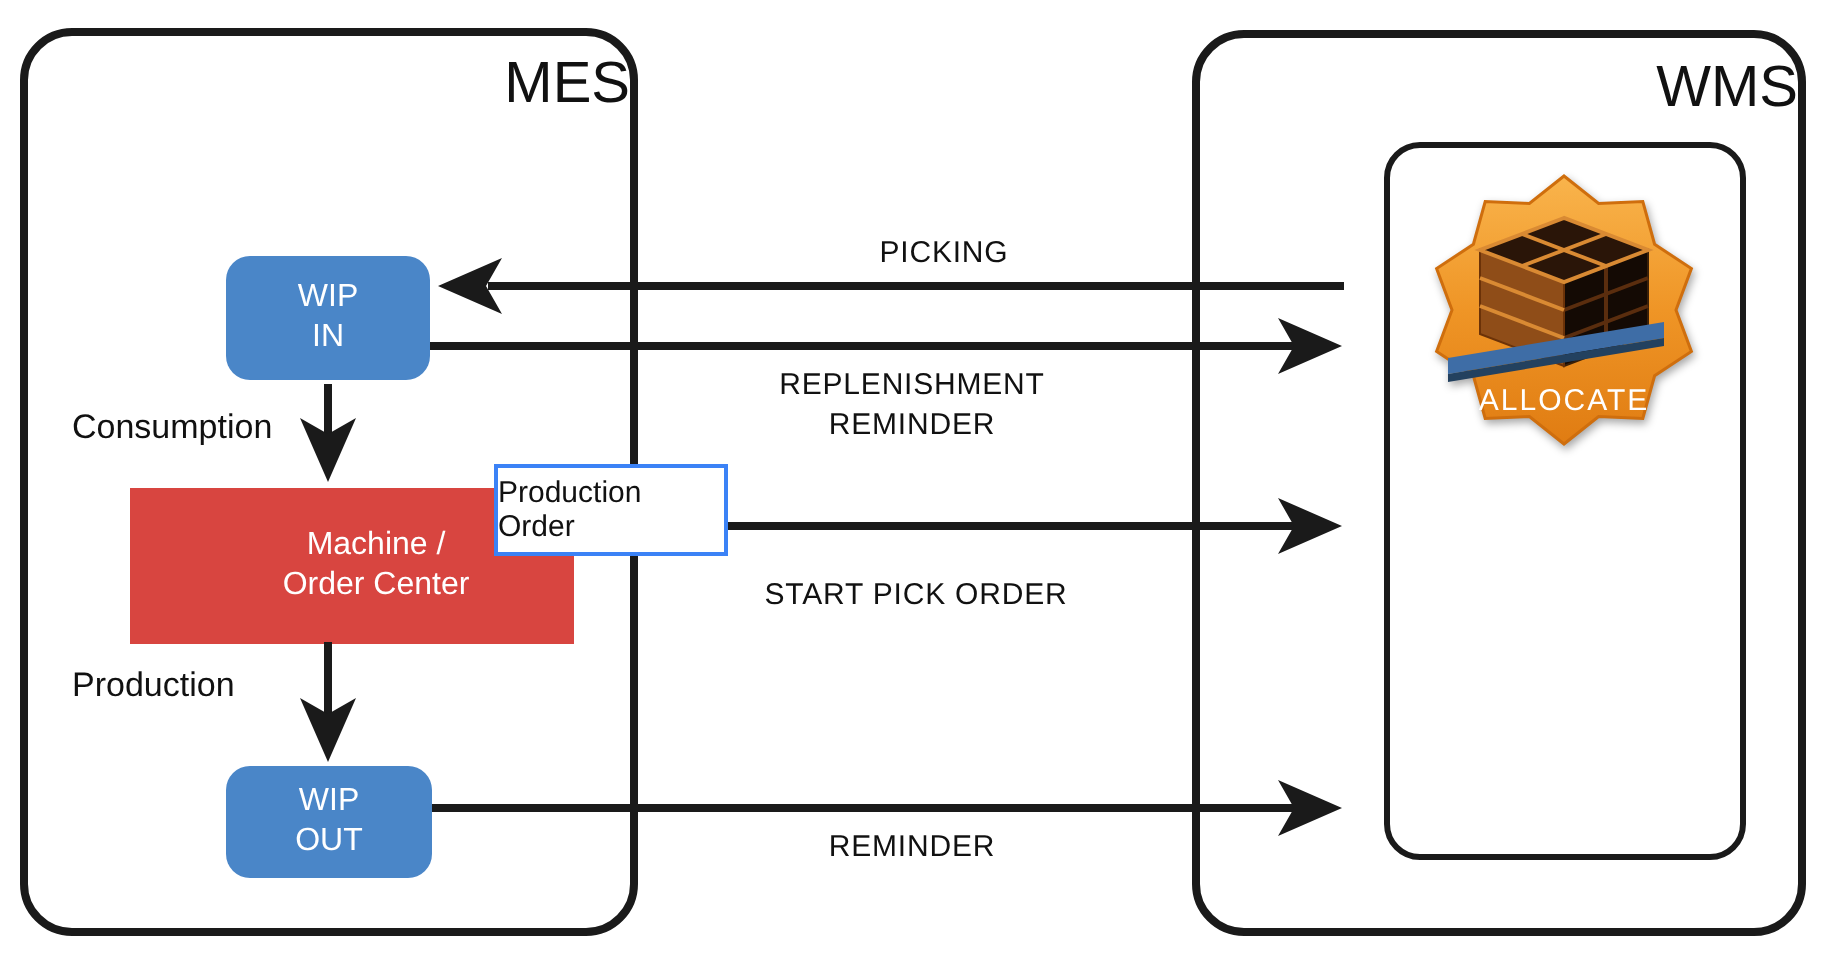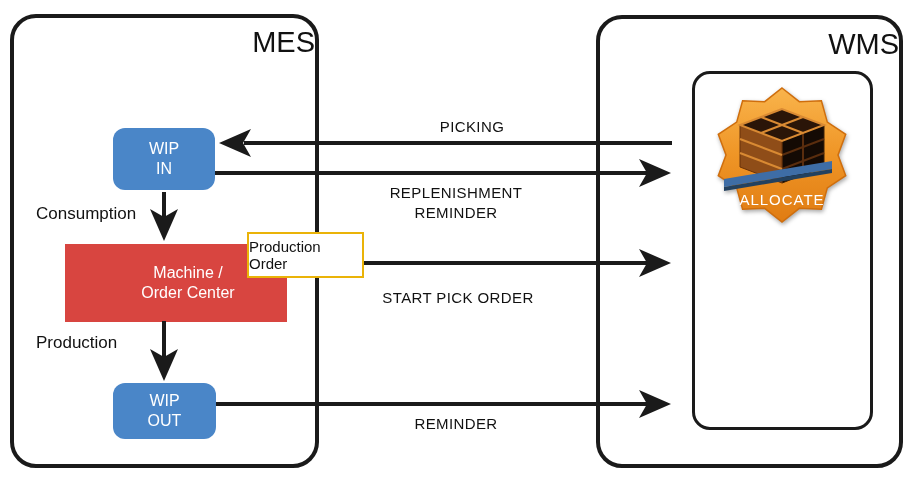--- a/index.html
+++ b/index.html
@@ -5,21 +5,21 @@
   html,body{margin:0;padding:0;background:#fff;}
   .canvas{position:relative;width:913px;height:479px;background:#fff;overflow:hidden;
           font-family:"Liberation Sans", sans-serif;color:#1a1a1a;}
   .sysbox{position:absolute;border:4px solid var(--line);border-radius:26px;box-sizing:border-box;background:#fff;}
   .sys-title{position:absolute;width:100%;text-align:right;font-size:29px;font-weight:500;letter-spacing:0px;color:#111;}
   .innerbox{position:absolute;border:3px solid var(--line);border-radius:18px;box-sizing:border-box;background:#fff;}
   .node{position:absolute;border-radius:12px;color:#fff;display:flex;flex-direction:column;
         align-items:center;justify-content:center;font-size:16px;line-height:20px;text-align:center;}
   .node.blue{background:var(--blue);}
   .node.red{background:var(--red);border-radius:0;}
-  .tagbox{position:absolute;background:#fff;border:2px solid #eab308;box-sizing:border-box;
+  .tagbox{position:absolute;background:#fff;border:2px solid #3b82f6;box-sizing:border-box;
           display:flex;align-items:center;justify-content:center;font-size:15px;color:#111;z-index:6;}
   .freelabel{position:absolute;font-size:17px;color:#111;}
   .flowlabel{position:absolute;font-size:15px;color:#111;text-align:center;transform:translateX(-50%);
              letter-spacing:.4px;line-height:20px;white-space:nowrap;}
   .inv-label{position:absolute;font-size:15px;letter-spacing:.8px;color:#111;text-align:center;}
   .arrows{position:absolute;left:0;top:0;z-index:5;pointer-events:none;}
   .badge{position:absolute;z-index:2;filter:drop-shadow(1px 2px 2px rgba(0,0,0,0.35));}
 </style>
 </head>
 <body>

